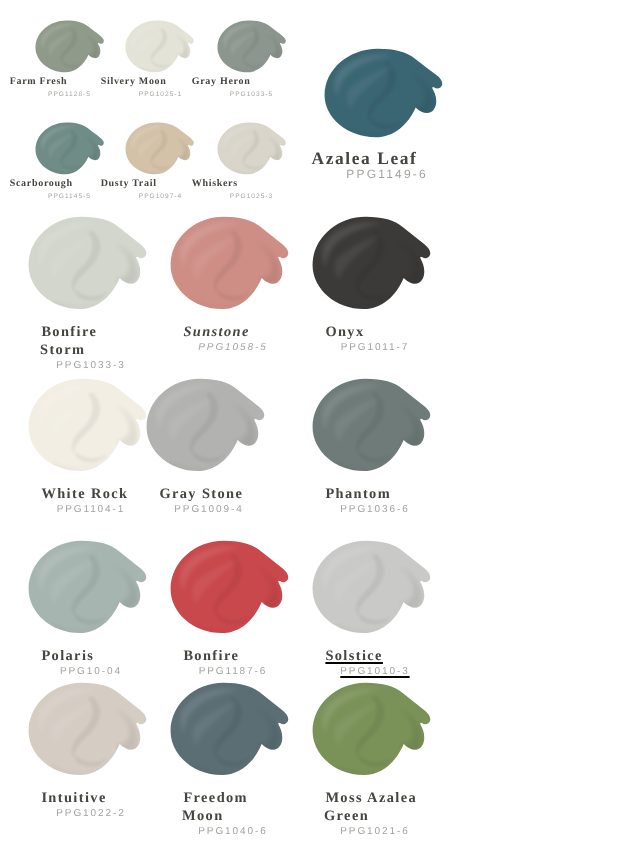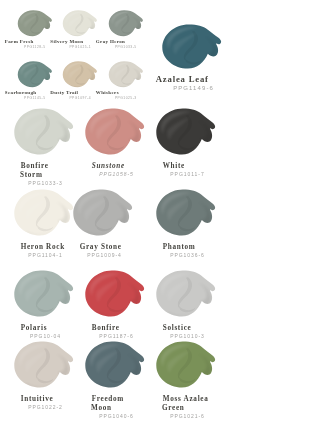--- a/index.html
+++ b/index.html
@@ -216,38 +216,38 @@
         <g clip-path="url(#blobclip)">
           <path class="hl1" filter="url(#sblur)" d="M 7 13 C 12 5 24 1.5 34 3.5 C 25 5 16 8.5 11.5 14 C 8.5 17.5 7.5 21 7.5 25 C 5.5 21.5 5 16.5 7 13 Z"></path>
           <path class="hl2" filter="url(#sblur)" d="M 12 21 C 18 15 27 11 34 8.5 C 29 13 22 18 17.5 23.5 C 15 26.5 14 29 13.5 31 C 11.5 28 11 24 12 21 Z"></path>
           <path class="sh1" filter="url(#sblur2)" d="M 31 7 C 36.5 12 35.5 19 30 24.5 C 25 29.5 22 32.5 22.5 36.5 C 20 32.5 22 28.5 26.5 24 C 31 19.5 33 13 29 7.5 Z"></path>
           <path class="sh1" filter="url(#sblur2)" d="M 22 34 C 26 39 33 40 38 36 C 36 41 28 42 23.5 38 Z"></path>
           <path class="sh2" filter="url(#sblur)" d="M 40 12 C 48 15 53 22 52 29.5 C 51 35 45 35 42 30 C 46.5 30.5 49 27 48.5 23 C 48 18.5 44 14 40 12 Z"></path>
           <path class="sh3" filter="url(#sblur)" d="M 12 40 C 20 45 32 45 40 38 C 36 44 20 47 12 42 Z"></path>
         </g>
       </svg>
     </div>
-    <div class="nm">White</div>
+    <div class="nm">Onyx</div>
     <div class="cd">PPG1011-7</div>
   </div>
   <div class="swatch bg" style="left:9.0px;top:189.0px;width:72px;">
 <div class="blobwrap">
       <svg class="blobsvg" viewBox="0 0 58 46" preserveAspectRatio="none" width="62" height="48">
         <path d="M 26 0.4 C 34 0.4 39.5 2 43.5 5.4 C 47.3 8.6 50.8 11.3 53.8 13.8 C 56.3 15.9 57 18.4 55.4 19.7 C 54.4 20.5 53.4 20.4 52.6 19.8 C 51.8 19.2 51.3 19.6 51.8 20.6 C 53.5 23.6 54.2 27.7 52.4 30.6 C 50.6 33.5 47 33 43.8 29.7 C 40.3 38.4 33.5 44.6 25.2 44.6 C 12 44.6 1.2 35 1.2 23.5 C 1.2 10.8 12.5 0.4 26 0.4 Z" fill="#f2eee4"></path>
         <g clip-path="url(#blobclip)">
           <path class="hl1" filter="url(#sblur)" d="M 7 13 C 12 5 24 1.5 34 3.5 C 25 5 16 8.5 11.5 14 C 8.5 17.5 7.5 21 7.5 25 C 5.5 21.5 5 16.5 7 13 Z"></path>
           <path class="hl2" filter="url(#sblur)" d="M 12 21 C 18 15 27 11 34 8.5 C 29 13 22 18 17.5 23.5 C 15 26.5 14 29 13.5 31 C 11.5 28 11 24 12 21 Z"></path>
           <path class="sh1" filter="url(#sblur2)" d="M 31 7 C 36.5 12 35.5 19 30 24.5 C 25 29.5 22 32.5 22.5 36.5 C 20 32.5 22 28.5 26.5 24 C 31 19.5 33 13 29 7.5 Z"></path>
           <path class="sh1" filter="url(#sblur2)" d="M 22 34 C 26 39 33 40 38 36 C 36 41 28 42 23.5 38 Z"></path>
           <path class="sh2" filter="url(#sblur)" d="M 40 12 C 48 15 53 22 52 29.5 C 51 35 45 35 42 30 C 46.5 30.5 49 27 48.5 23 C 48 18.5 44 14 40 12 Z"></path>
           <path class="sh3" filter="url(#sblur)" d="M 12 40 C 20 45 32 45 40 38 C 36 44 20 47 12 42 Z"></path>
         </g>
       </svg>
     </div>
-    <div class="nm">Heron Rock</div>
+    <div class="nm">White Rock</div>
     <div class="cd">PPG1104-1</div>
   </div>
   <div class="swatch bg" style="left:68px;top:189.0px;width:72px;">
 <div class="blobwrap">
       <svg class="blobsvg" viewBox="0 0 58 46" preserveAspectRatio="none" width="62" height="48">
         <path d="M 26 0.4 C 34 0.4 39.5 2 43.5 5.4 C 47.3 8.6 50.8 11.3 53.8 13.8 C 56.3 15.9 57 18.4 55.4 19.7 C 54.4 20.5 53.4 20.4 52.6 19.8 C 51.8 19.2 51.3 19.6 51.8 20.6 C 53.5 23.6 54.2 27.7 52.4 30.6 C 50.6 33.5 47 33 43.8 29.7 C 40.3 38.4 33.5 44.6 25.2 44.6 C 12 44.6 1.2 35 1.2 23.5 C 1.2 10.8 12.5 0.4 26 0.4 Z" fill="#b2b2b0"></path>
         <g clip-path="url(#blobclip)">
           <path class="hl1" filter="url(#sblur)" d="M 7 13 C 12 5 24 1.5 34 3.5 C 25 5 16 8.5 11.5 14 C 8.5 17.5 7.5 21 7.5 25 C 5.5 21.5 5 16.5 7 13 Z"></path>
           <path class="hl2" filter="url(#sblur)" d="M 12 21 C 18 15 27 11 34 8.5 C 29 13 22 18 17.5 23.5 C 15 26.5 14 29 13.5 31 C 11.5 28 11 24 12 21 Z"></path>
           <path class="sh1" filter="url(#sblur2)" d="M 31 7 C 36.5 12 35.5 19 30 24.5 C 25 29.5 22 32.5 22.5 36.5 C 20 32.5 22 28.5 26.5 24 C 31 19.5 33 13 29 7.5 Z"></path>
@@ -304,21 +304,21 @@
           <path class="sh1" filter="url(#sblur2)" d="M 31 7 C 36.5 12 35.5 19 30 24.5 C 25 29.5 22 32.5 22.5 36.5 C 20 32.5 22 28.5 26.5 24 C 31 19.5 33 13 29 7.5 Z"></path>
           <path class="sh1" filter="url(#sblur2)" d="M 22 34 C 26 39 33 40 38 36 C 36 41 28 42 23.5 38 Z"></path>
           <path class="sh2" filter="url(#sblur)" d="M 40 12 C 48 15 53 22 52 29.5 C 51 35 45 35 42 30 C 46.5 30.5 49 27 48.5 23 C 48 18.5 44 14 40 12 Z"></path>
           <path class="sh3" filter="url(#sblur)" d="M 12 40 C 20 45 32 45 40 38 C 36 44 20 47 12 42 Z"></path>
         </g>
       </svg>
     </div>
     <div class="nm">Bonfire</div>
     <div class="cd">PPG1187-6</div>
   </div>
-  <div class="swatch bg" style="left:151.0px;top:270.0px;width:72px;">
+  <div class="swatch bg" style="left:151.0px;top:270.0px;width:72px;text-decoration:underline;">
 <div class="blobwrap">
       <svg class="blobsvg" viewBox="0 0 58 46" preserveAspectRatio="none" width="62" height="48">
         <path d="M 26 0.4 C 34 0.4 39.5 2 43.5 5.4 C 47.3 8.6 50.8 11.3 53.8 13.8 C 56.3 15.9 57 18.4 55.4 19.7 C 54.4 20.5 53.4 20.4 52.6 19.8 C 51.8 19.2 51.3 19.6 51.8 20.6 C 53.5 23.6 54.2 27.7 52.4 30.6 C 50.6 33.5 47 33 43.8 29.7 C 40.3 38.4 33.5 44.6 25.2 44.6 C 12 44.6 1.2 35 1.2 23.5 C 1.2 10.8 12.5 0.4 26 0.4 Z" fill="#c9c9c7"></path>
         <g clip-path="url(#blobclip)">
           <path class="hl1" filter="url(#sblur)" d="M 7 13 C 12 5 24 1.5 34 3.5 C 25 5 16 8.5 11.5 14 C 8.5 17.5 7.5 21 7.5 25 C 5.5 21.5 5 16.5 7 13 Z"></path>
           <path class="hl2" filter="url(#sblur)" d="M 12 21 C 18 15 27 11 34 8.5 C 29 13 22 18 17.5 23.5 C 15 26.5 14 29 13.5 31 C 11.5 28 11 24 12 21 Z"></path>
           <path class="sh1" filter="url(#sblur2)" d="M 31 7 C 36.5 12 35.5 19 30 24.5 C 25 29.5 22 32.5 22.5 36.5 C 20 32.5 22 28.5 26.5 24 C 31 19.5 33 13 29 7.5 Z"></path>
           <path class="sh1" filter="url(#sblur2)" d="M 22 34 C 26 39 33 40 38 36 C 36 41 28 42 23.5 38 Z"></path>
           <path class="sh2" filter="url(#sblur)" d="M 40 12 C 48 15 53 22 52 29.5 C 51 35 45 35 42 30 C 46.5 30.5 49 27 48.5 23 C 48 18.5 44 14 40 12 Z"></path>
           <path class="sh3" filter="url(#sblur)" d="M 12 40 C 20 45 32 45 40 38 C 36 44 20 47 12 42 Z"></path>

